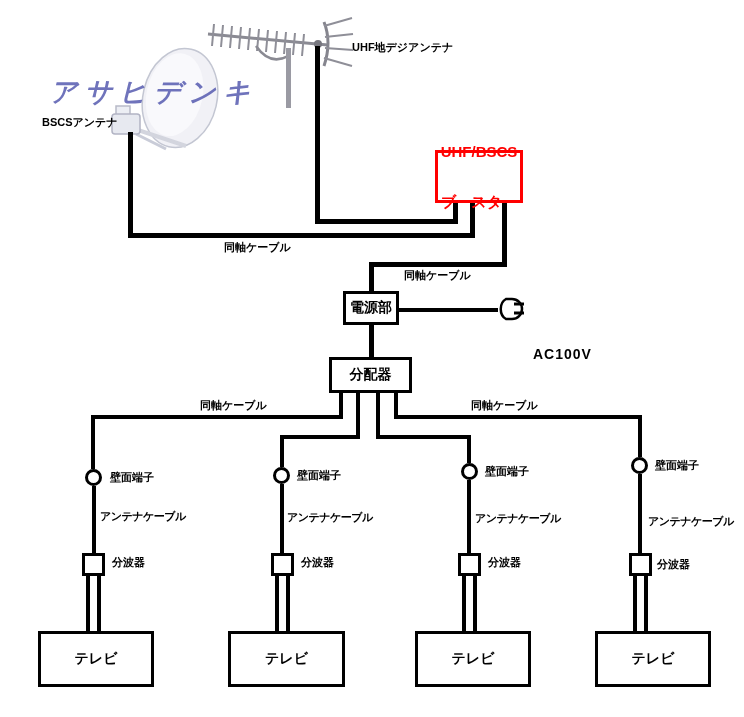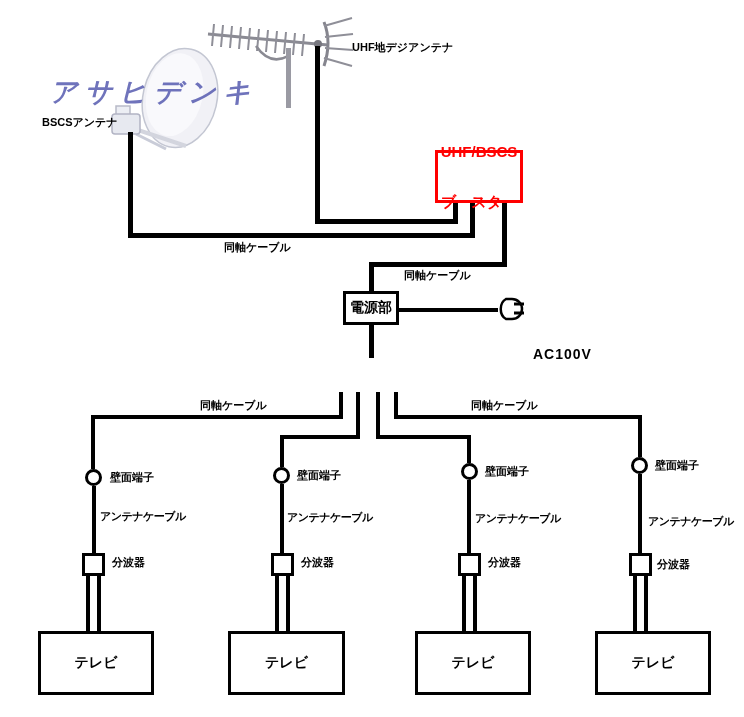--- a/index.html
+++ b/index.html
@@ -9,21 +9,21 @@
   }
   .wire{position:absolute;background:#000;}
   .lbl{position:absolute;font-weight:bold;font-size:11px;color:#000;white-space:nowrap;line-height:1.1;}
   .lbl-sm{font-size:11px;letter-spacing:-0.5px;}
   .box{position:absolute;background:#fff;border:3px solid #000;box-sizing:border-box;
        display:flex;align-items:center;justify-content:center;
        font-weight:bold;font-size:14px;color:#000;}
   .node{position:absolute;width:17px;height:17px;border:3px solid #000;border-radius:50%;
         background:#fff;box-sizing:border-box;}
   .sep{position:absolute;width:23px;height:23px;border:3px solid #000;background:#fff;box-sizing:border-box;}
-  .tv{position:absolute;width:116px;height:64px;border:3px solid #000;background:#fff;box-sizing:border-box;
+  .tv{position:absolute;width:116px;height:56px;border:3px solid #000;background:#fff;box-sizing:border-box;
       display:flex;align-items:center;justify-content:center;font-weight:bold;font-size:14px;}
   .booster{position:absolute;left:435px;top:150px;width:88px;height:53px;background:#fff;
            border:3px solid #ff0000;box-sizing:border-box;color:#ff0000;
            display:flex;flex-direction:column;align-items:center;justify-content:center;
            font-weight:bold;font-size:15px;line-height:17px;text-align:center;}
   .watermark{position:absolute;left:52px;top:74px;z-index:3;color:#565bb0;opacity:0.85;
              font-weight:bold;font-size:27px;letter-spacing:7px;transform:skewX(-14deg);
              white-space:nowrap;}
   .svgicon{position:absolute;}
 </style>
@@ -134,20 +134,23 @@
   <div class="box" style="left:343px;top:291px;width:56px;height:34px;z-index:5;">
     <span>電源部</span>
   </div>
   <svg class="svgicon" style="left:494px;top:297px;" width="36" height="24" viewBox="0 0 36 24">
     <path d="M12 2 h6 a 10 10 0 0 1 0 20 h-6 a 9 11 0 0 1 0 -20 z" fill="#fff" stroke="#000" stroke-width="2.5"></path>
     <line x1="20" y1="7" x2="30" y2="7" stroke="#000" stroke-width="3"></line>
     <line x1="20" y1="16" x2="30" y2="16" stroke="#000" stroke-width="3"></line>
   </svg>
   <div class="lbl" style="left:533px;top:303px;font-size:14px;letter-spacing:1px;margin-top:44px;">AC100V</div>
 
+  <div class="box" style="left:329px;top:357px;width:83px;height:36px;z-index:5;">
+    <span>分配器</span>
+  </div>
 
   <div class="node" style="left:85px;top:469px;"></div>
   <div class="lbl" style="left:110px;top:471px;">壁面端子</div>
   <div class="lbl lbl-sm" style="left:100px;top:510px;">アンテナケーブル</div>
   <div class="sep" style="left:82px;top:553px;"></div>
   <div class="lbl" style="left:112px;top:556px;">分波器</div>
   <div class="tv" style="left:38px;top:631px;">
     <span>テレビ</span>
   </div>
 

